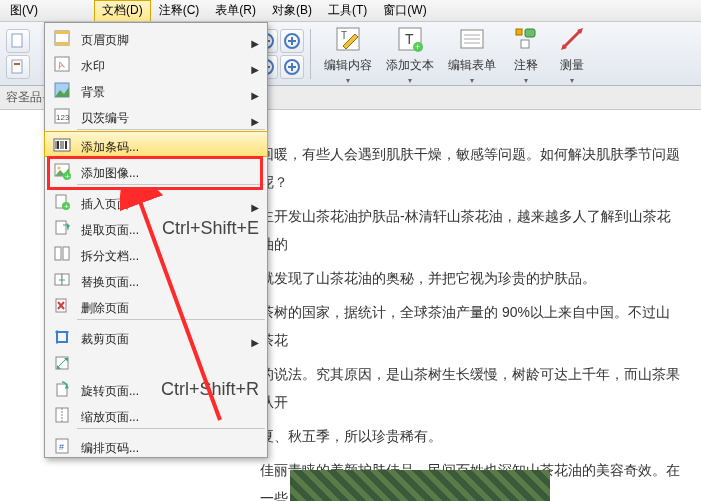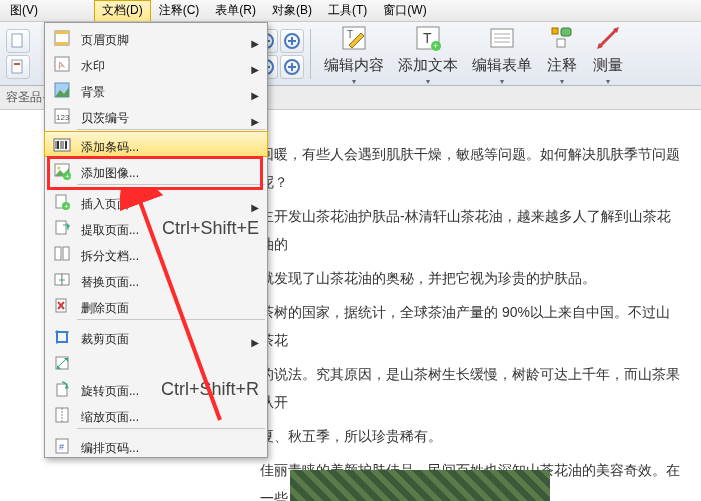--- a/index.html
+++ b/index.html
@@ -10,21 +10,21 @@
 .menubar .mitem { padding:2px 8px; cursor:pointer; }
 .menubar .mitem.active { background:linear-gradient(#fff4c8,#ffe88a); border:1px solid #d8a800; border-bottom:none; padding:1px 7px 2px 7px;margin-left:48px; }
 
 
 .toolbar { height:64px; background:linear-gradient(#f4f6f9,#e2e7ef); border-bottom:1px solid #b0b8c4; display:flex; align-items:center; padding:4px 6px; gap:2px; }
 .tb-small { display:flex; flex-direction:column; gap:2px; }
 .tb-small .sbtn { width:24px; height:24px; background:linear-gradient(#fdfdfd,#e8ecf2); border:1px solid #c4c8d0; border-radius:3px; display:flex; align-items:center; justify-content:center; }
 .tb-sep { width:1px; height:50px; background:#b8c0cc; margin:0 4px; }
 .tb-big { display:flex; flex-direction:column; align-items:center; gap:2px; padding:2px 6px; border:1px solid transparent; border-radius:3px; }
 .tb-big .ico { width:32px; height:32px; display:flex; align-items:center; justify-content:center; }
-.tb-big .lbl { font-size:15px; color:#333; }
+.tb-big .lbl { font-size:12px; color:#333; }
 .tb-drop { font-size:8px; color:#666; }
 
 
 .strip { height:24px; background:#ececec; border-bottom:1px solid #cacaca; display:flex; align-items:center; padding:0 6px; font-size:12px; color:#555; }
 
 
 .doc { position:absolute; left:0; right:0; top:110px; bottom:0; padding:30px 20px 20px 260px; line-height:28px; font-size:14px; color:#333; overflow:hidden; }
 .doc p { margin-bottom:6px; }
 
 

